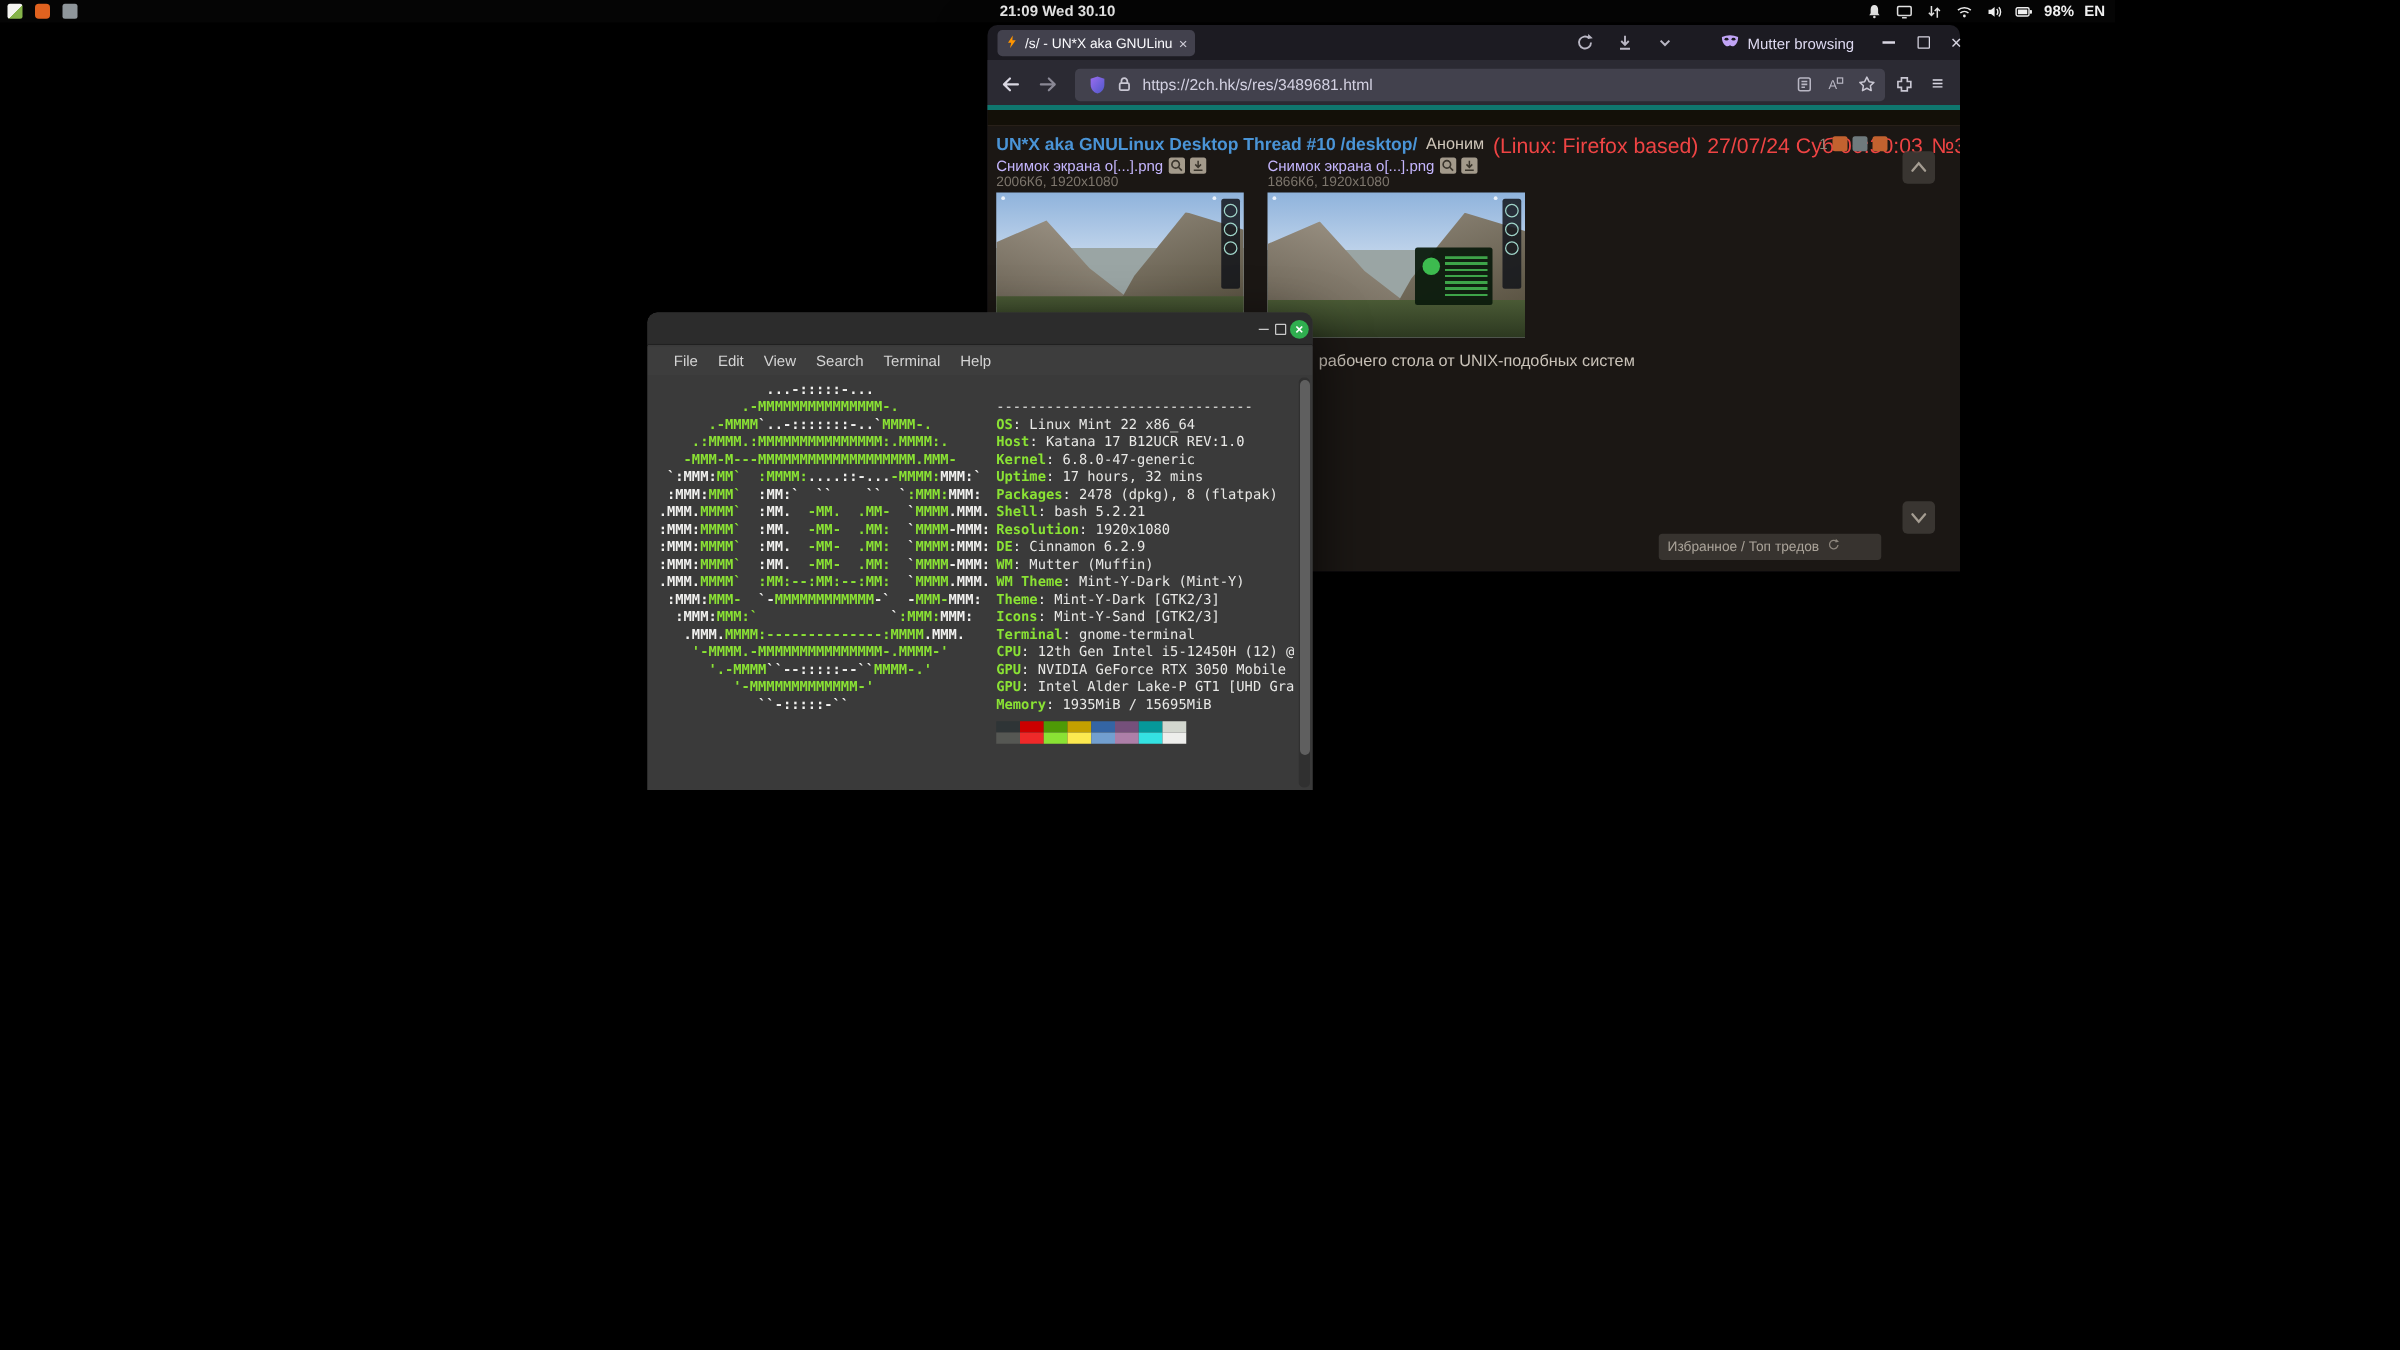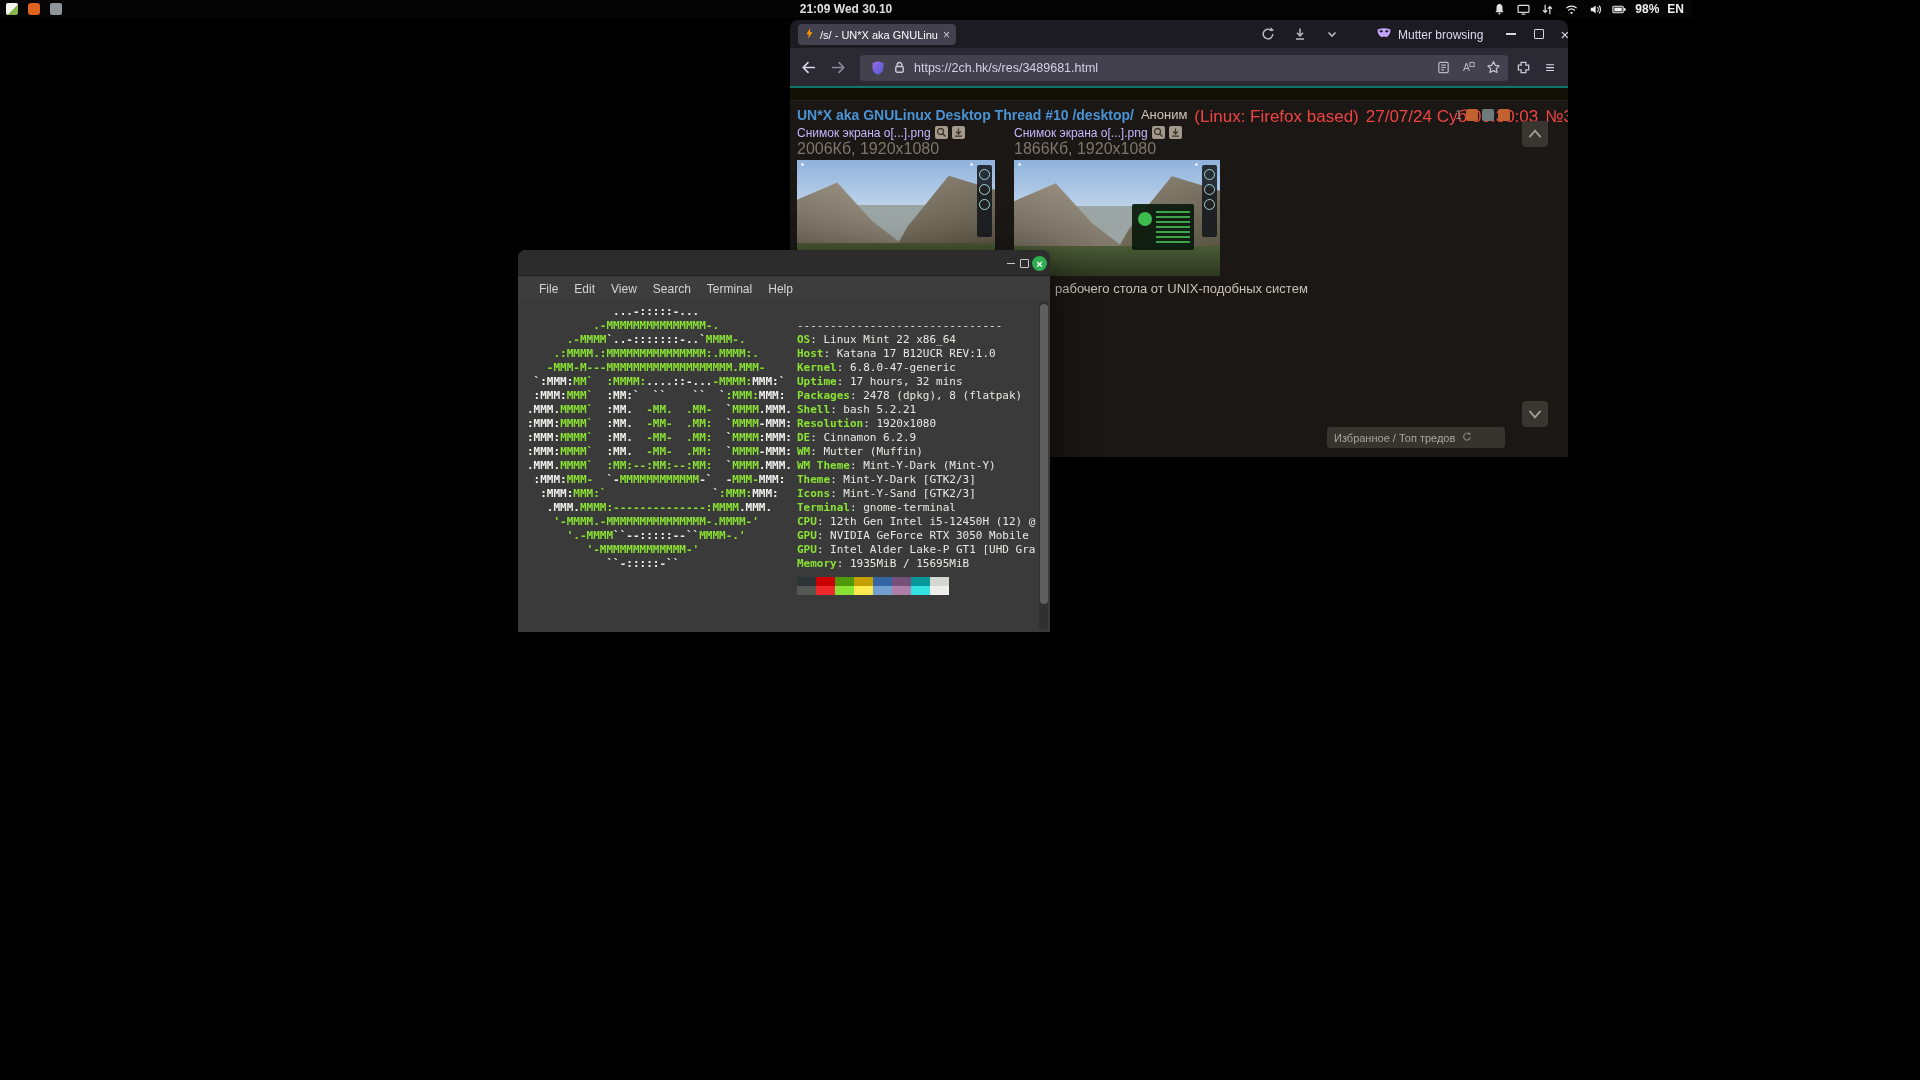--- a/index.html
+++ b/index.html
@@ -24,21 +24,21 @@
   .tabstrip{position:absolute;left:0;top:0;width:778px;height:28px;}
   .tab{position:absolute;left:8px;top:4px;width:158px;height:21px;background:#42414d;border-radius:4px;
        display:flex;align-items:center;padding:0 6px;gap:5px;color:#fbfbfe;font-size:11px;box-sizing:border-box;}
   .tabtitle{white-space:nowrap;overflow:hidden;flex:1;}
   .tabclose{color:#cfcdd8;font-size:12px;line-height:12px;}
   .tsico{position:absolute;top:6px;width:16px;height:16px;}
   .pbadge{position:absolute;left:586px;top:6px;display:flex;gap:6px;align-items:center;color:#ddd9f0;font-size:12px;}
   .wc{position:absolute;top:5px;width:22px;height:18px;display:flex;align-items:center;justify-content:center;color:#d8d6e2;}
   .wc .minbar{width:10px;height:1.5px;background:#d8d6e2;display:inline-block;}
   .wc .maxbox{width:8px;height:8px;border:1.3px solid #d8d6e2;border-radius:1px;display:inline-block;}
-  .navbar{position:absolute;left:0;top:28px;width:778px;height:40px;background:#2b2a33;border-bottom:2px solid #0f766e;box-sizing:border-box;}
+  .navbar{position:absolute;left:0;top:28px;width:778px;height:40px;background:#2b2a33;border-bottom:4px solid #0f766e;box-sizing:border-box;}
   .navico{position:absolute;top:11px;width:18px;height:18px;}
   .urlbar{position:absolute;left:70px;top:7px;width:648px;height:26px;background:#42414d;border-radius:4px;}
   .urltext{position:absolute;left:54px;top:0;line-height:26px;font-size:12.5px;color:#d3d1e2;white-space:nowrap;}
   .ufico{position:absolute;top:5px;width:16px;height:16px;}
   .outico{position:absolute;top:12px;width:16px;height:16px;}
   .hamb{color:#d8d6e2;font-size:16px;line-height:16px;text-align:center;}
 
   
   .content{position:absolute;left:0;top:68px;width:778px;height:369px;background:#1b1714;overflow:hidden;}
   .cstrip{position:absolute;left:0;top:0;width:778px;height:13px;background:#131008;border-bottom:1px solid #282019;box-sizing:border-box;}
@@ -46,21 +46,21 @@
   .ptitle{color:#4a94d6;font-weight:bold;font-size:14px;}
   .pauthor{color:#cfc6b9;font-size:13px;}
   .pnote,.pdate,.pnum{color:#ef4444;font-size:17px;}
   .pactions{position:absolute;right:58px;top:20px;display:flex;gap:4px;align-items:center;color:#8b8379;font-size:12px;}
   .actsq{width:12px;height:12px;border-radius:2px;display:inline-block;}
   .aor{background:#c2622f;} .agr{background:#6f7a7d;}
   .fig{position:absolute;top:38px;}
   .figcap{display:flex;gap:4px;align-items:center;height:13px;}
   .figname{color:#c4b5fd;font-size:12px;white-space:nowrap;}
   .iconbox{width:13px;height:13px;background:#a39a8b;border-radius:2px;display:flex;align-items:center;justify-content:center;}
-  .figsize{color:#7d766d;font-size:16px;margin-top:1px;}
+  .figsize{color:#7d766d;font-size:11px;margin-top:1px;}
   .thumb{position:relative;margin-top:2px;width:198px;height:112px;overflow:hidden;
          background:linear-gradient(180deg,#8fb3dc 0%,#bdd2ea 40%,#9aa5a4 40%);}
   .thumb.big{width:206px;height:116px;}
   .clifL{position:absolute;left:0;top:20%;width:58%;height:62%;background:linear-gradient(200deg,#a39a8c,#6b6355);
          clip-path:polygon(0 100%,0 25%,35% 0,65% 55%,100% 100%);}
   .clifR{position:absolute;right:0;top:14%;width:52%;height:70%;background:linear-gradient(160deg,#8e8678,#57503f);
          clip-path:polygon(100% 100%,100% 18%,55% 0,15% 65%,0 100%);}
   .valley{position:absolute;left:0;bottom:0;width:100%;height:26%;background:linear-gradient(180deg,#4a5a35,#2c3820);}
   .conky{position:absolute;right:3px;top:5px;width:15px;height:72px;background:rgba(18,20,26,.85);border-radius:2px;}
   .cring{width:9px;height:9px;border:1px solid #9fd4c8;border-radius:50%;margin:4px auto 0;}

